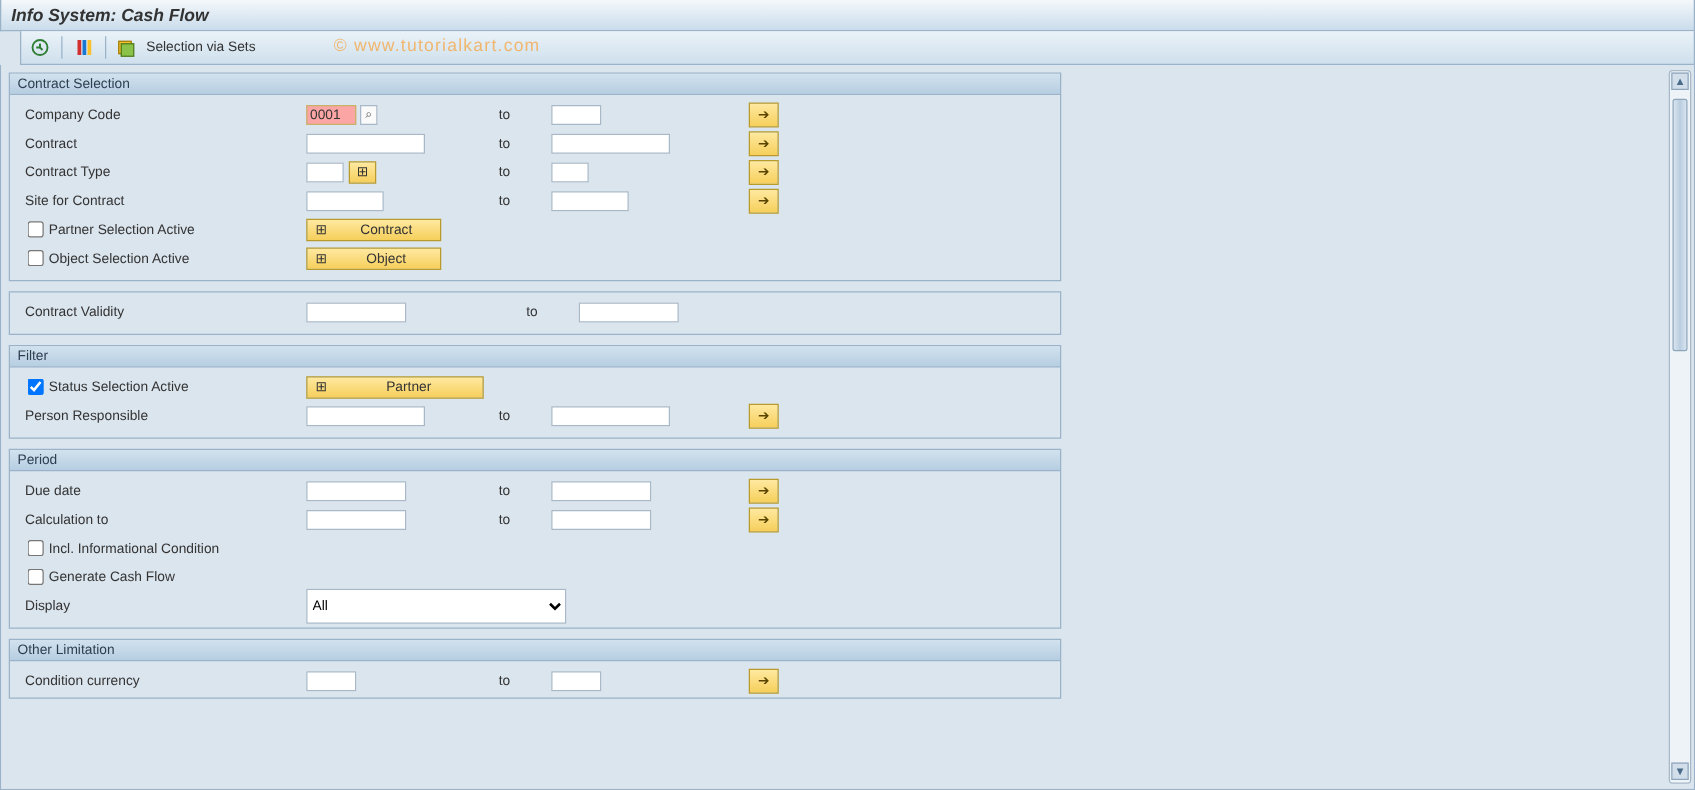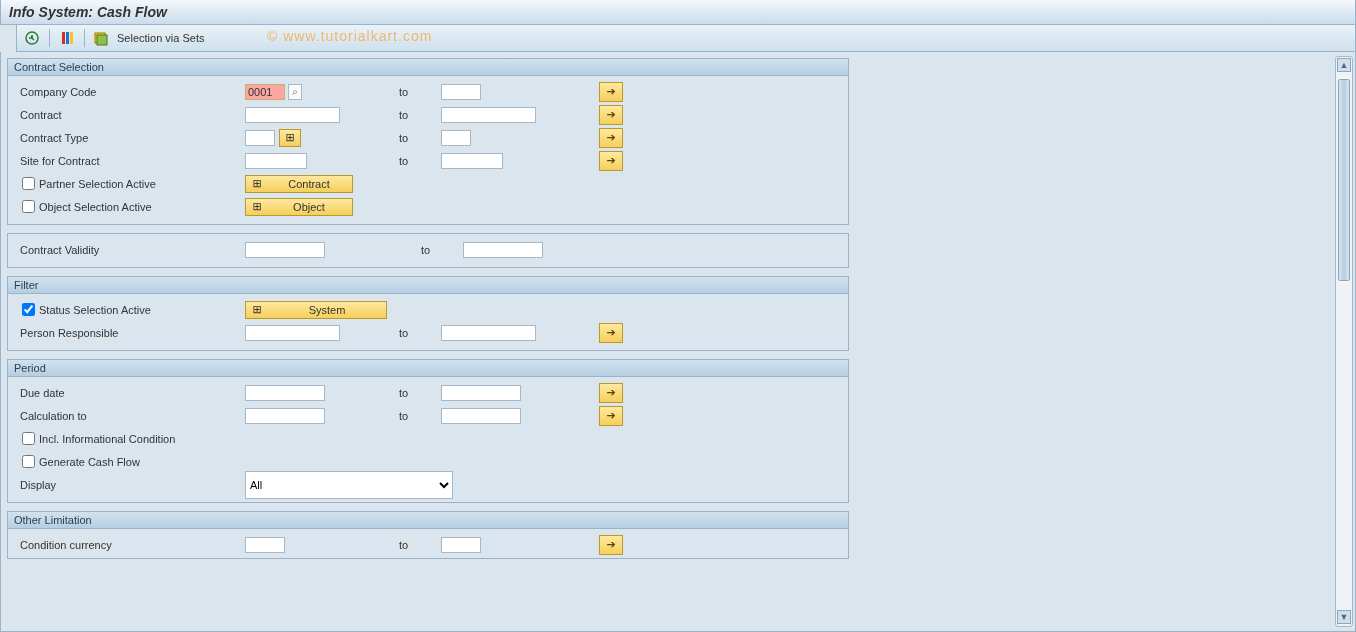--- a/index.html
+++ b/index.html
@@ -373,21 +373,21 @@
         <div class="panel-head">Filter</div>
         <div class="panel-body">
           <div class="row chk-row">
             <div class="lbl">
               <input type="checkbox" checked="" style="">
               <span>Status Selection Active</span>
             </div>
             <div class="col-from">
               <span class="yellow-btn xwide">
                 <span class="yicn">⊞</span>
-                <span class="ytxt">System</span>
+                <span class="ytxt">Partner</span>
               </span>
             </div>
           </div>
           <div class="row">
             <div class="lbl">Person Responsible</div>
             <div class="col-from">
                 <input type="text" class="fld w95" style="">
               </div>
             <div class="col-to-lbl">to</div>
             <div class="col-to">

